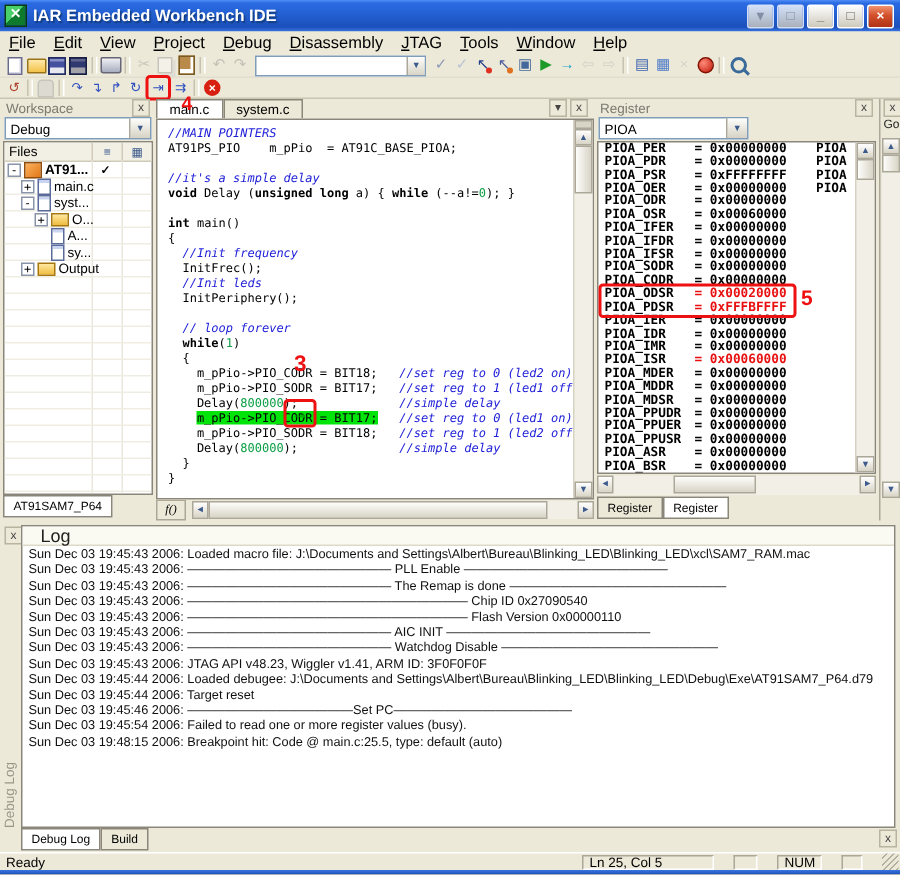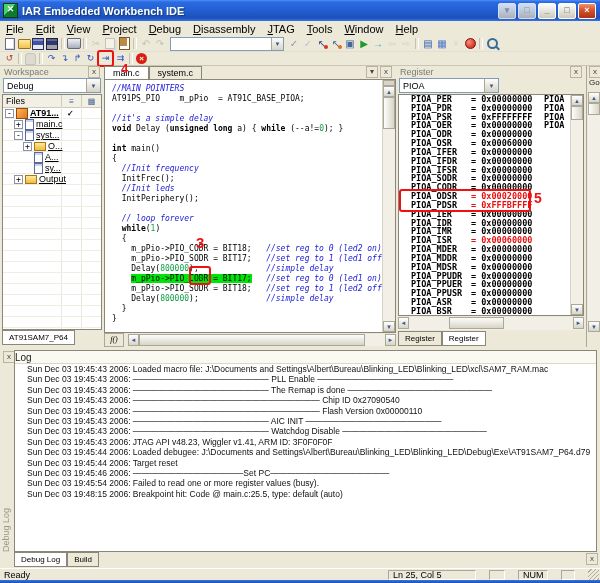--- a/index.html
+++ b/index.html
@@ -67,21 +67,21 @@
   .fhead .fcol{flex:1;padding-left:3px;}
   .fhead .fico{width:19px;border-left:1px solid #cfcbb8;height:100%;display:flex;align-items:center;justify-content:center;font-size:8px;color:#3c5a8c;}
   .vline{position:absolute;top:12px;bottom:0;width:1px;background:#e9e7db;}
   .trow{height:11px;border-bottom:1px solid #efede2;display:flex;align-items:center;font-size:9px;position:relative;box-sizing:border-box;}
   .exp{width:9px;height:9px;border:1px solid #8a94a8;background:#fff;font:8px/7px "DejaVu Sans Mono",monospace;
     text-align:center;margin-right:2px;flex:0 0 auto;box-sizing:border-box;}
   .expspace{width:11px;flex:0 0 auto;}
   .i-prj{width:10px;height:9px;background:linear-gradient(135deg,#ffb25e,#e07818);border:1px solid #904c08;margin-right:2px;flex:0 0 auto;}
   .i-file{width:7px;height:9px;background:#fff;border:1px solid #5a6a9a;margin-right:2px;box-shadow:inset 0 2px 0 #c8d4f0;flex:0 0 auto;}
   .i-fld{width:10px;height:7px;background:linear-gradient(#ffe8a0,#f0bc40);border:1px solid #a87810;margin-right:2px;flex:0 0 auto;}
-  .tlabel{white-space:nowrap;overflow:hidden;text-decoration:underline;}
+  .tlabel{white-space:nowrap;overflow:hidden;}
   .tchk{position:absolute;left:64px;font-size:8px;font-weight:bold;}
   .btab{height:13px;padding:0 6px;font-size:8px;background:#fff;border:1px solid #8a867a;display:flex;align-items:center;white-space:nowrap;}
   .btab.inactive{background:#ece9d8;}
   
   .etabs{position:absolute;left:104px;top:66px;width:292px;height:13px;display:flex;align-items:flex-end;}
   .etab{height:13px;padding:0 8px;font-size:9px;background:#ece9d8;border:1px solid #8a867a;border-bottom:none;
     display:flex;align-items:center;box-sizing:border-box;}
   .etab.active{background:#fff;}
   .eminis{position:absolute;left:366px;top:66px;display:flex;gap:2px;}
   .codebox{position:absolute;left:104px;top:79px;width:292px;height:254px;background:#fff;border:1px solid #8a867a;box-sizing:border-box;}
@@ -101,38 +101,38 @@
   .ebottom{position:absolute;left:104px;top:333px;width:292px;height:13px;display:flex;align-items:center;}
   .fnbtn{width:18px;height:12px;border:1px solid #aca899;background:#ece9d8;font:italic 8px "Liberation Serif",serif;
     display:flex;align-items:center;justify-content:center;flex:0 0 auto;}
   .hscroll{flex:1;height:12px;display:flex;background:#f2f0e6;margin-left:4px;}
   .hbtn{width:11px;height:12px;background:linear-gradient(#fff,#d8d4c6);border:1px solid #aca899;font-size:6px;color:#3c5a8c;
     display:flex;align-items:center;justify-content:center;flex:0 0 auto;box-sizing:border-box;}
   .hthumb{background:linear-gradient(#fdfdfb,#d8d4c6);border:1px solid #aca899;box-sizing:border-box;}
   
   .reglist{position:absolute;left:398px;top:94px;width:186px;height:222px;background:#fff;border:1px solid #8a867a;
     box-sizing:border-box;overflow:hidden;}
-  .rrow{height:8.84px;display:flex;align-items:flex-start;font:bold 8.5px/8.8px "DejaVu Sans Mono",monospace;
-    padding-left:12px;position:relative;}
+  .rrow{height:8.84px;display:flex;align-items:flex-end;font:bold 8.5px/8.8px "DejaVu Sans Mono",monospace;
+    padding-left:4px;position:relative;}
   .rname{width:60px;flex:0 0 auto;}
   .rrow.chg .rval{color:#e81010;}
   .rextra{position:absolute;left:145px;}
   .regvs{position:absolute;right:0;top:0;bottom:0;width:12px;background:#f2f0e6;border-left:1px solid #d6d2c4;
     display:flex;flex-direction:column;}
   .reghs{position:absolute;left:398px;top:317px;width:186px;height:13px;display:flex;background:#f2f0e6;}
   .regtabs{position:absolute;left:398px;top:331px;width:186px;height:15px;display:flex;align-items:flex-start;gap:0;}
   
   .sstrip{position:absolute;left:586px;top:66px;width:14px;height:281px;border-left:1px solid #aca899;}
   .ss-go{position:absolute;left:2px;top:12px;font-size:8px;color:#222;text-align:right;}
   .ss-vs{position:absolute;left:1px;top:26px;width:12px;height:240px;display:flex;flex-direction:column;background:#f2f0e6;}
   
   .logbox{position:absolute;left:14px;top:350px;width:583px;height:202px;background:#fff;border:1px solid #8a867a;box-sizing:border-box;overflow:hidden;}
-  .loghead{height:12px;border-bottom:1px solid #ddd9ca;background:#fafaf2;font-size:10px;color:#222;
-    display:flex;align-items:center;padding-left:0;}
-  .logline{font-size:8.5px;line-height:10.4px;padding-left:12px;white-space:nowrap;color:#101010;}
+  .loghead{height:12px;border-bottom:1px solid #ddd9ca;background:#fafaf2;font-size:12px;color:#222;
+    display:flex;align-items:center;padding-left:12px;}
+  .logline{font-size:8.5px;line-height:10.4px;padding-left:4px;white-space:nowrap;color:#101010;}
   .logvert{position:absolute;left:1px;top:462px;width:12px;height:90px;writing-mode:vertical-rl;transform:rotate(180deg);
     font-size:9px;color:#9a968a;}
   .logtabs{position:absolute;left:14px;top:552px;width:583px;height:15px;display:flex;align-items:flex-start;}
   
   .status{position:absolute;left:0;top:568px;width:600px;height:12px;background:#ece9d8;border-top:1px solid #fff;
     display:flex;align-items:center;font-size:9px;box-sizing:border-box;}
   .st-ready{padding-left:4px;flex:1;}
   .st-cell{height:10px;border:1px solid;border-color:#aca899 #fff #fff #aca899;margin-right:13px;
     display:flex;align-items:center;padding:0 4px;box-sizing:border-box;white-space:nowrap;}
   .grip{width:11px;height:11px;margin-right:1px;

